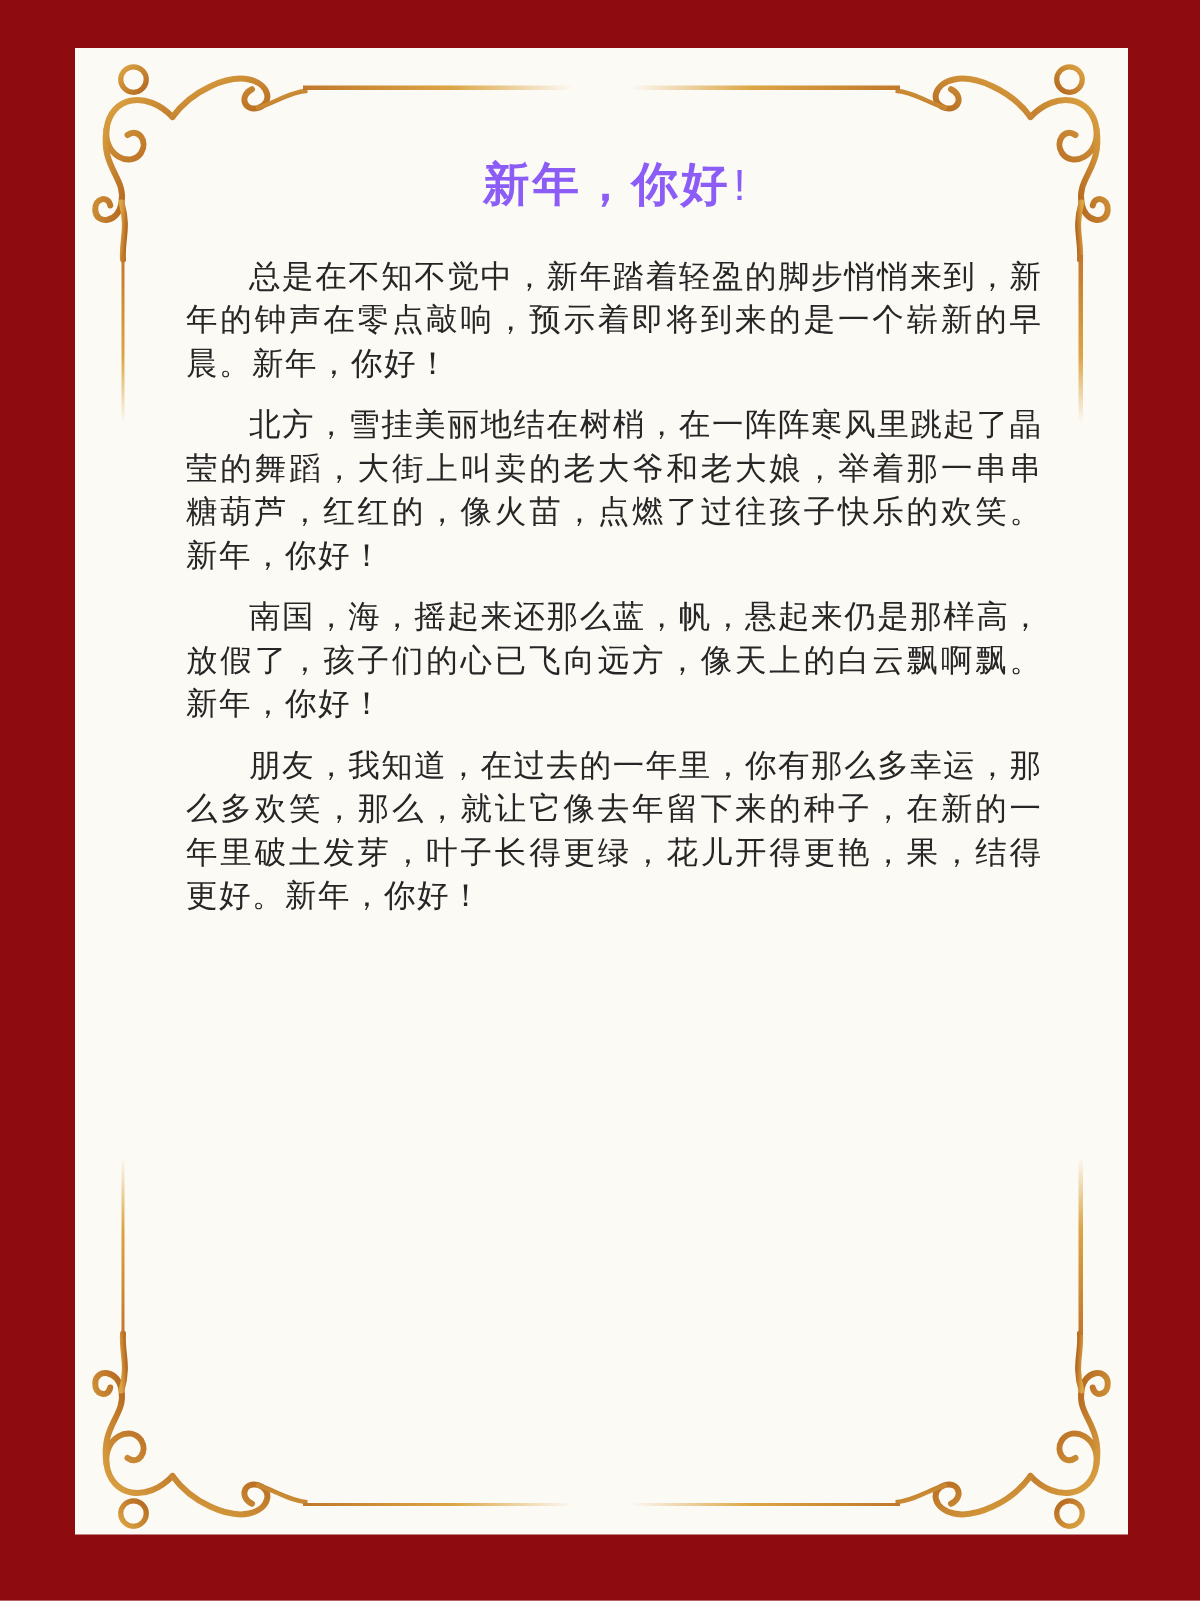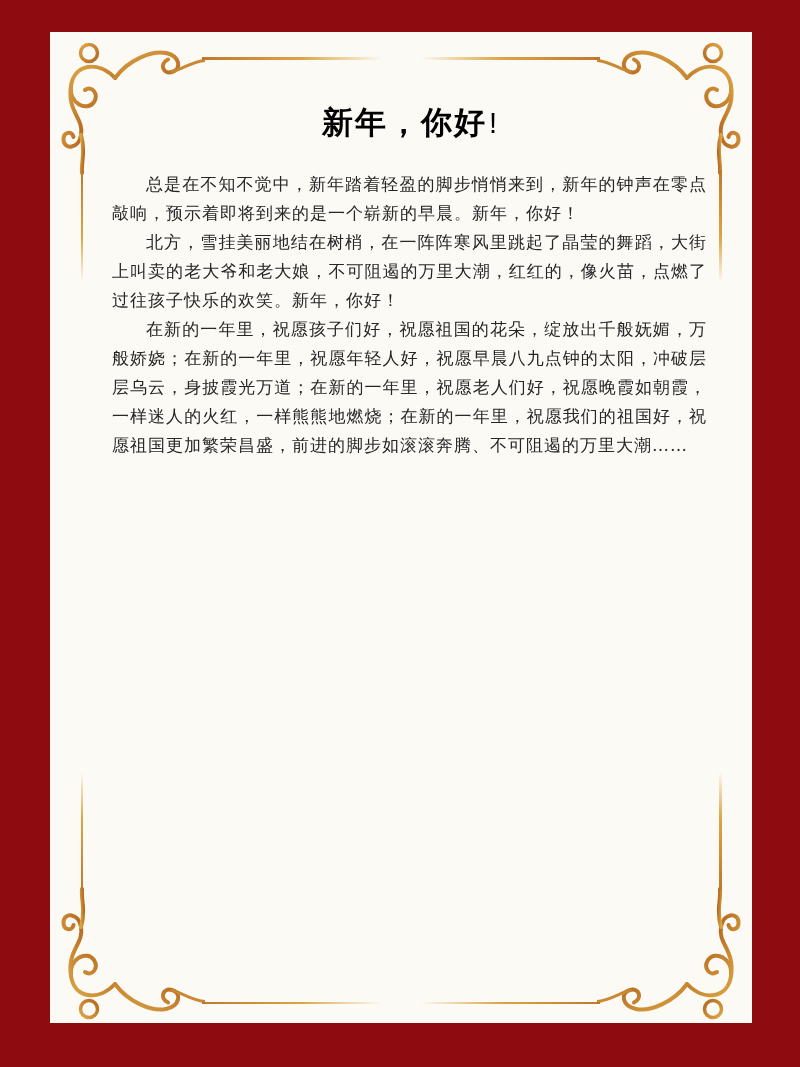--- a/index.html
+++ b/index.html
@@ -49,28 +49,28 @@
     position:absolute;left:62px;right:45px;top:70px;
     color:var(--ink);
   }
   .title{
     margin:0 0 26px 0;
     text-align:center;
     font-family:"Liberation Sans","DejaVu Sans",sans-serif;
     font-weight:700;
     font-size:31px;
     letter-spacing:2px;
-    color:#000000;
+    color:#8b5cf6;
   }
   .title .bang{font-weight:400;letter-spacing:0;margin-left:2px;font-size:29px;}
   .paragraphs p{
-    margin:0;
+    margin:12px;
     text-indent:2em;
     text-align:justify;
-    font-size:17px;
+    font-size:21px;
     line-height:29px;
     letter-spacing:1px;
     color:var(--ink);
   }
 </style>
 </head>
 <body>
 
 <svg width="0" height="0" style="position:absolute" aria-hidden="true">
   <defs>
@@ -124,19 +124,20 @@
 
     <div class="vstub tl"></div>
     <div class="vstub tr"></div>
     <div class="vstub bl"></div>
     <div class="vstub br"></div>
 
     <div class="content">
       <h1 class="title"><span>新年，你好</span><span class="bang">!</span></h1>
       <div class="paragraphs">
           <p>总是在不知不觉中，新年踏着轻盈的脚步悄悄来到，新年的钟声在零点敲响，预示着即将到来的是一个崭新的早晨。新年，你好！</p>
-          <p>北方，雪挂美丽地结在树梢，在一阵阵寒风里跳起了晶莹的舞蹈，大街上叫卖的老大爷和老大娘，不可阻遏的万里大潮，红红的，像火苗，点燃了过往孩子快乐的欢笑。新年，你好！</p>
-          <p>在新的一年里，祝愿孩子们好，祝愿祖国的花朵，绽放出千般妩媚，万般娇娆；在新的一年里，祝愿年轻人好，祝愿早晨八九点钟的太阳，冲破层层乌云，身披霞光万道；在新的一年里，祝愿老人们好，祝愿晚霞如朝霞，一样迷人的火红，一样熊熊地燃烧；在新的一年里，祝愿我们的祖国好，祝愿祖国更加繁荣昌盛，前进的脚步如滚滚奔腾、不可阻遏的万里大潮……</p>
+          <p>北方，雪挂美丽地结在树梢，在一阵阵寒风里跳起了晶莹的舞蹈，大街上叫卖的老大爷和老大娘，举着那一串串糖葫芦，红红的，像火苗，点燃了过往孩子快乐的欢笑。新年，你好！</p>
+          <p>南国，海，摇起来还那么蓝，帆，悬起来仍是那样高，放假了，孩子们的心已飞向远方，像天上的白云飘啊飘。新年，你好！</p>
+          <p>朋友，我知道，在过去的一年里，你有那么多幸运，那么多欢笑，那么，就让它像去年留下来的种子，在新的一年里破土发芽，叶子长得更绿，花儿开得更艳，果，结得更好。新年，你好！</p>
         </div>
     </div>
 
   </div>
 </div>
 
 </body></html>

